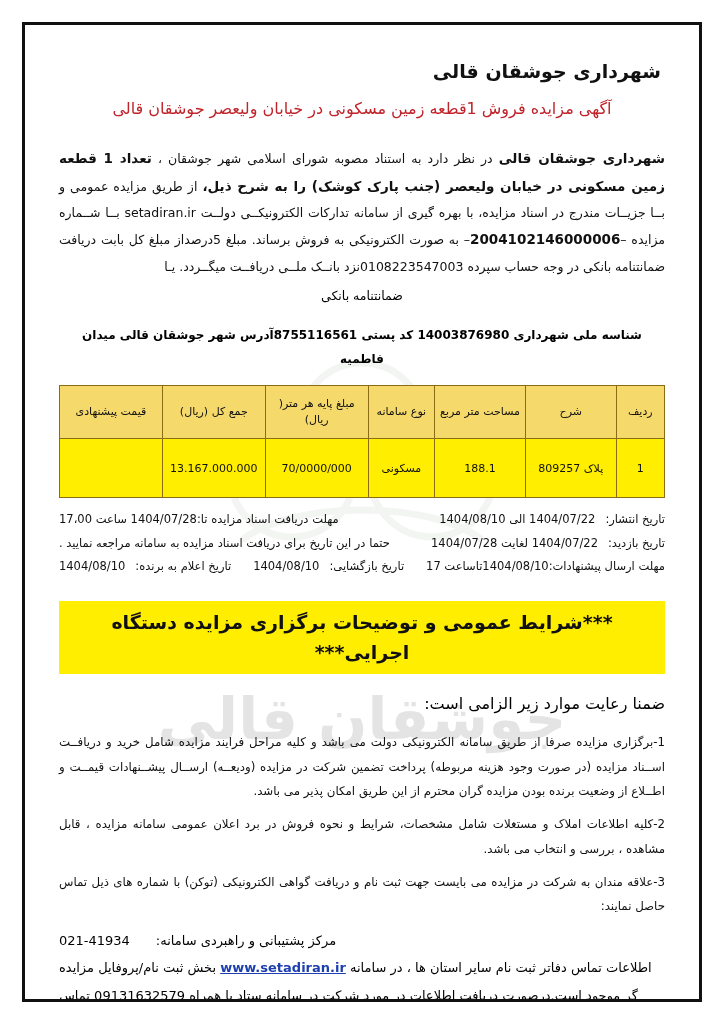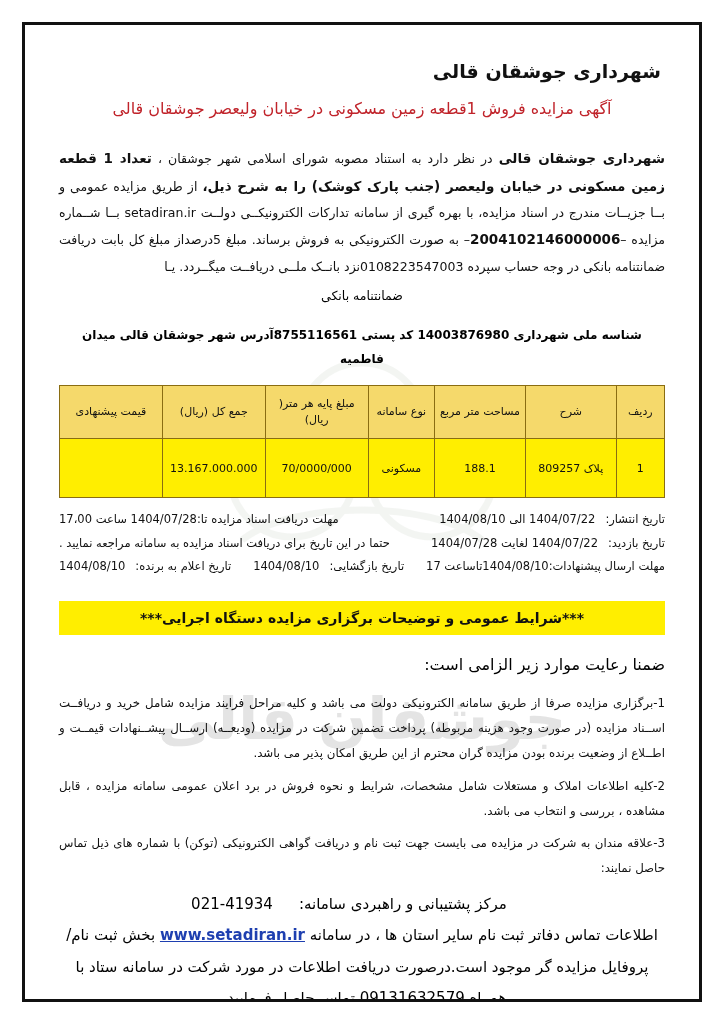--- a/index.html
+++ b/index.html
@@ -149,21 +149,21 @@
     align-items: baseline;
     gap: 10px;
   }
   .date-row > span { white-space: nowrap; }
   .date-row .grow { flex: 1 1 auto; }
 
   
   .banner {
     background: #ffee00;
     text-align: center;
-    font-size: 14px;
+    font-size: 19px;
     font-weight: bold;
     color: #111;
     padding: 6px 12px;
     margin: 22px 0 14px 0;
     line-height: 1.6;
   }
 
   .lead {
     font-size: 16px;
     text-align: right;
@@ -173,23 +173,23 @@
 
   .cond {
     font-size: 11.8px;
     color: #111;
     text-align: justify;
     line-height: 2.1;
     margin-bottom: 8px;
   }
 
   .contact-line {
-    font-size: 15px;
+    font-size: 13px;
     line-height: 2.1;
-    text-align: center;
+    text-align: left;
   }
   .contact-line .gap { display: inline-block; width: 26px; }
   .link {
     color: #1e3fb0;
     text-decoration: underline;
     font-weight: bold;
     direction: ltr;
     unicode-bidi: embed;
     display: inline-block;
   }

